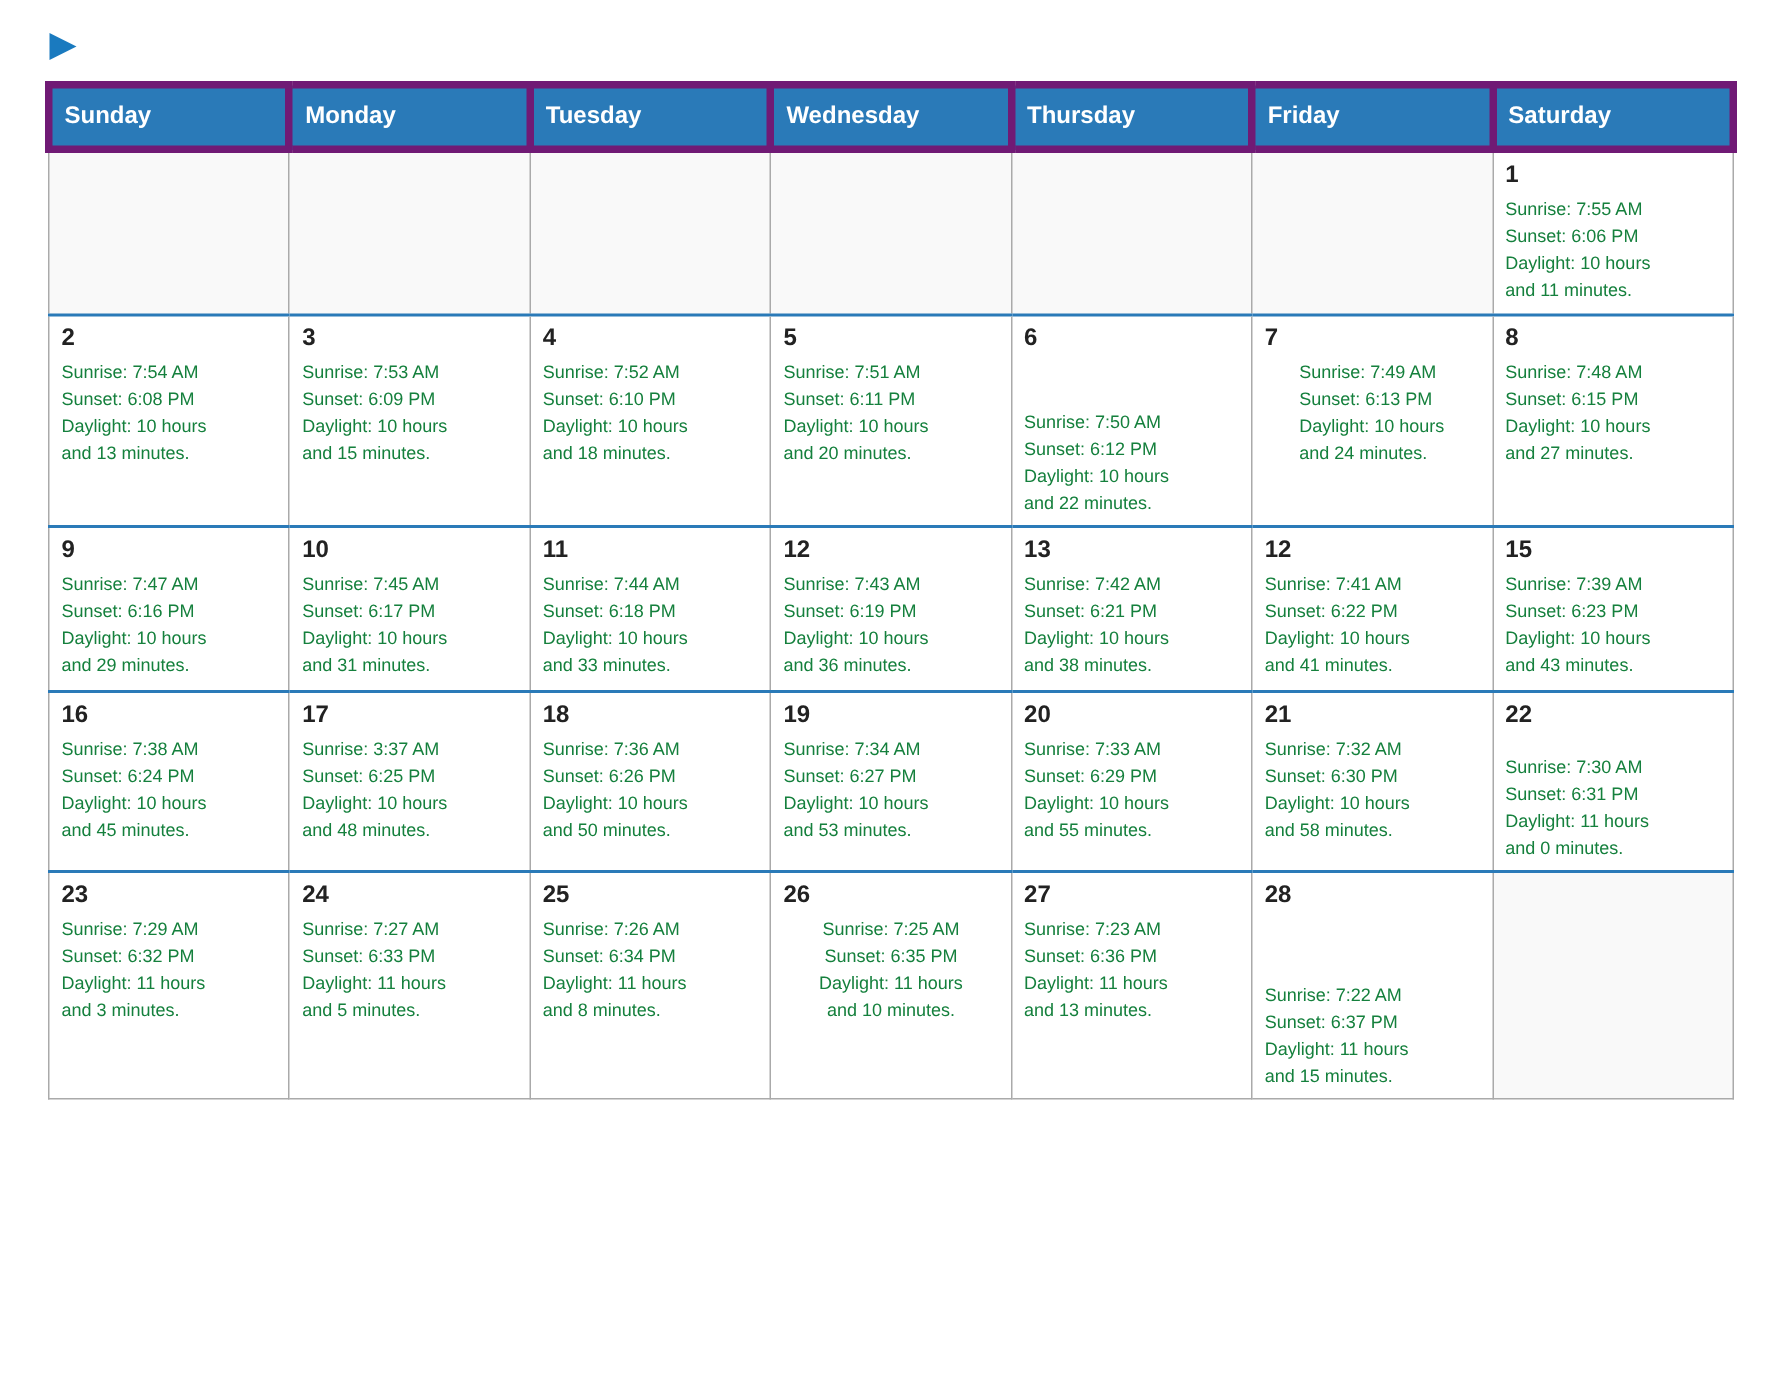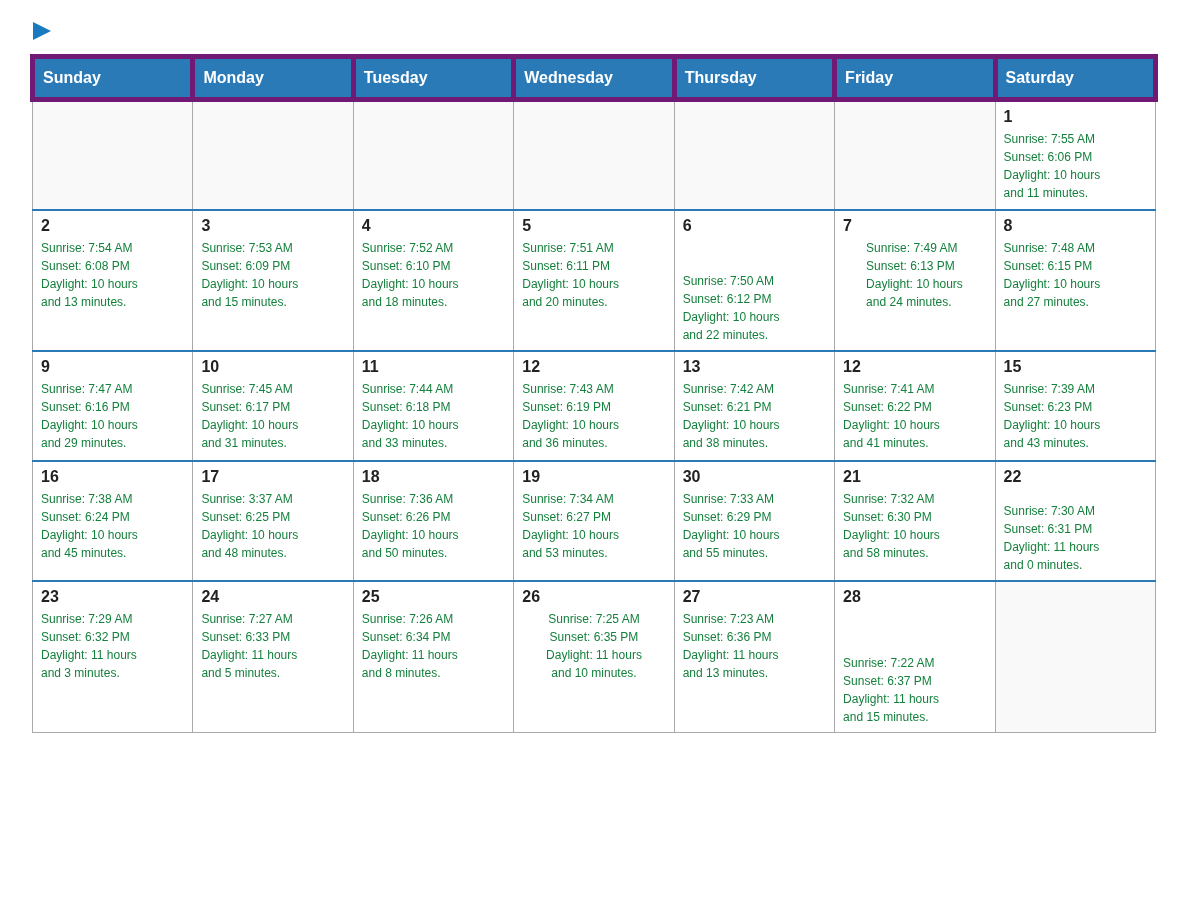--- a/index.html
+++ b/index.html
@@ -263,21 +263,21 @@
 and 50 minutes.</div>
         </td>
         <td>
           <span class="day-number">19</span>
           <div class="day-info" style="white-space: pre-line;">Sunrise: 7:34 AM
 Sunset: 6:27 PM
 Daylight: 10 hours
 and 53 minutes.</div>
         </td>
         <td>
-          <span class="day-number">30</span>
+          <span class="day-number">20</span>
           <div class="day-info" style="white-space: pre-line;">Sunrise: 7:33 AM
 Sunset: 6:29 PM
 Daylight: 10 hours
 and 55 minutes.</div>
         </td>
         <td>
           <span class="day-number">21</span>
           <div class="day-info" style="white-space: pre-line;">Sunrise: 7:32 AM
 Sunset: 6:30 PM
 Daylight: 10 hours

